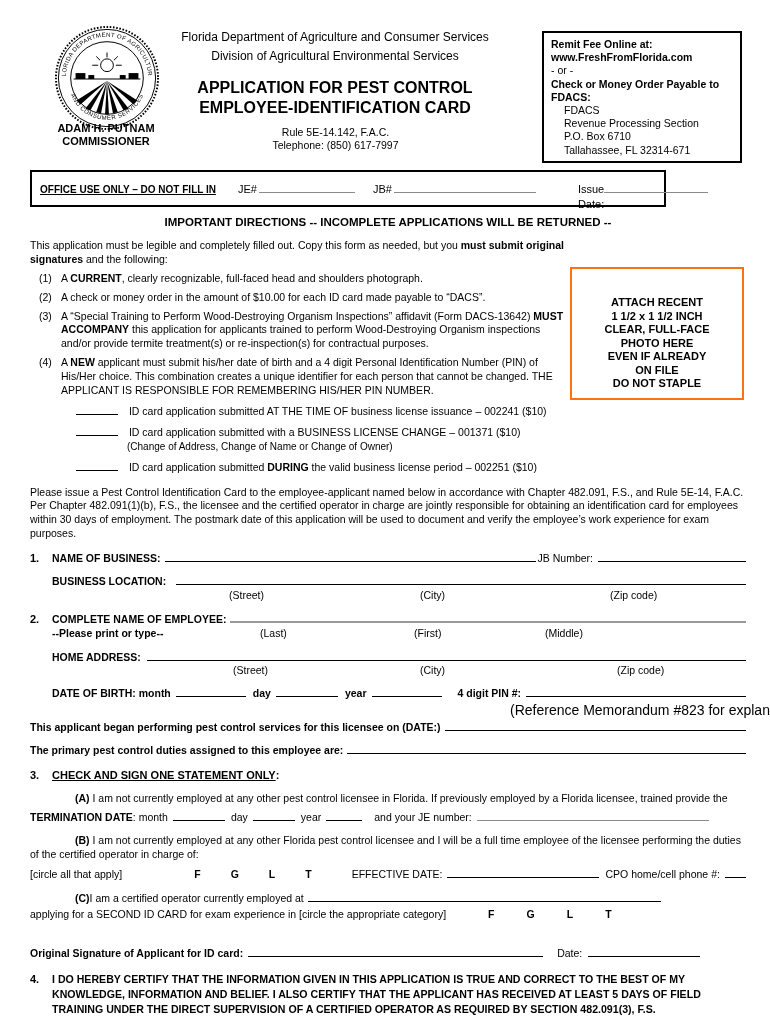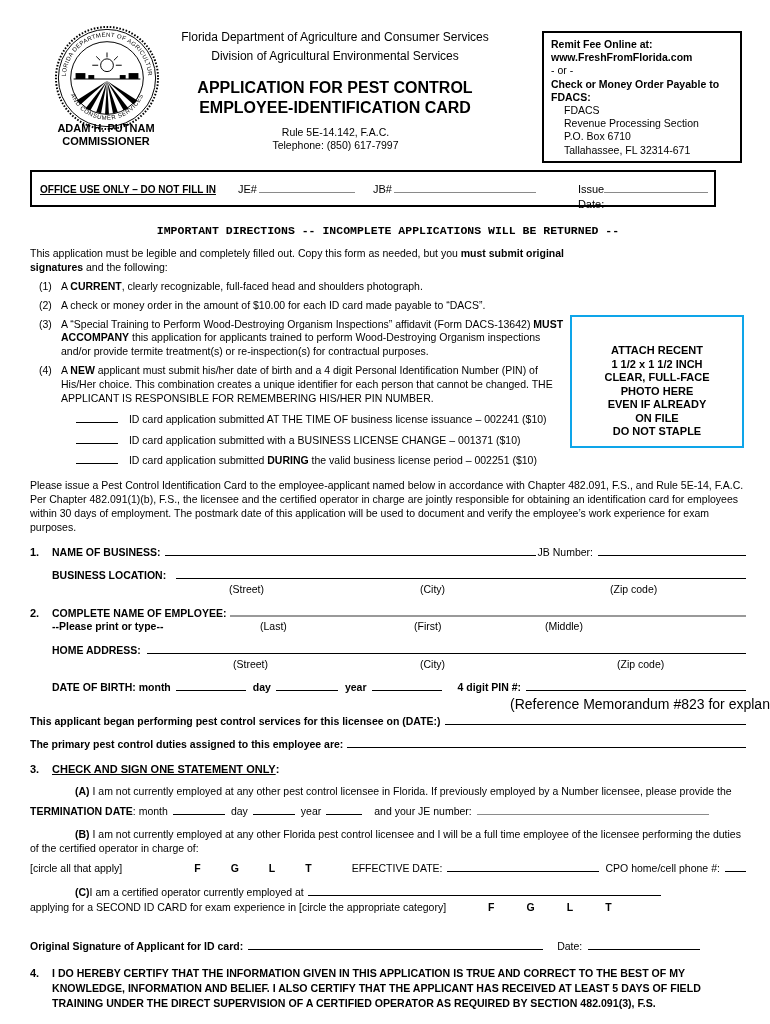--- a/index.html
+++ b/index.html
@@ -13,33 +13,33 @@
   .seal { position:absolute; left:53px; top:24px; width:108px; height:108px; }
   .hdr-text { position:absolute; left:125px; top:28px; width:420px; text-align:center; }
   .dept { font-size:12px; line-height:19px; }
   .form-title { margin-top:12px; font-size:16px; font-weight:bold; line-height:20px; }
   .commish { position:absolute; left:36px; top:122px; width:140px; text-align:center; font-weight:bold; font-size:11px; line-height:13px; }
   .rulephone { position:absolute; left:228px; top:126px; width:215px; text-align:center; font-size:10.5px; line-height:13px; }
   .remit { position:absolute; left:542px; top:31px; width:200px; border:2px solid #000; padding:5px 7px 4px 7px; font-size:10.5px; line-height:13.2px; }
   .remit .or { text-align:left; }
   .remit .addr { padding-left:13px; }
   
-  .office { position:absolute; left:30px; top:170px; width:686px; height:37px; border:2px solid #000; display:flex; align-items:baseline; padding:10px 10px 0 8px; font-size:11px; }
+  .office { position:absolute; left:30px; top:170px; width:636px; height:37px; border:2px solid #000; display:flex; align-items:baseline; padding:10px 10px 0 8px; font-size:11px; }
   .office-label { font-size:10px; font-weight:bold; text-decoration:underline; white-space:nowrap; }
   
   .content { position:absolute; left:30px; top:211px; width:716px; }
-  .dir-title { text-align:center; font-weight:bold; font-size:11.5px; margin-top:12px;font-family:Liberation Mono, monospace; }
+  .dir-title { text-align:center; font-weight:bold; font-size:11.5px; margin-top:4px; }
   .para { margin-top:9px; width:541px; }
   .item { display:flex; margin-top:5px; width:540px; }
   .inum { width:31px; flex:none; padding-left:9px; font-weight:normal; }
   .itext { flex:1; }
   .chk { margin-top:7px; padding-left:46px; }
   .chk-note { padding-left:97px; font-size:10px; margin-top:1px; }
   .issue { margin-top:11px; width:716px; }
-  .photo-box { position:absolute; left:540px; top:56px; width:174px; height:133px; border:2px solid #0ea5e9; text-align:center; font-weight:bold; font-size:11px; line-height:13.5px; padding-top:27px;margin-top:48px; }
+  .photo-box { position:absolute; left:540px; top:56px; width:174px; height:133px; border:2px solid #f97316; text-align:center; font-weight:bold; font-size:11px; line-height:13.5px; padding-top:27px; }
   .frow { display:flex; align-items:baseline; }
   .num { width:22px; flex:none; font-weight:bold; font-size:11px; }
   .lab { font-weight:bold; white-space:nowrap; }
   .ln { display:inline-block; border-bottom:1px solid #000; height:10px; flex:none; }
   .fill { flex:1 1 auto; }
   .gy { border-bottom:2px solid #999; }
   .gy1 { border-bottom:1.5px solid #8a8a8a; }
   .hrow { position:relative; height:13px; }
   .hrow span { position:absolute; top:0; white-space:nowrap; }
   .stmt { margin-top:9px; text-indent:45px; }
@@ -159,20 +159,21 @@
     </div>
 
     <div class="chk">
       <span class="ln" style="width:42px"></span>
       <span style="margin-left:8px">ID card application submitted AT THE TIME OF business license issuance – 002241 ($10)</span>
     </div>
     <div class="chk">
       <span class="ln" style="width:42px"></span>
       <span style="margin-left:8px">ID card application submitted with a BUSINESS LICENSE CHANGE – 001371 ($10)</span>
     </div>
+    <div class="chk-note">(Change of Address, Change of Name or Change of Owner)</div>
     <div class="chk">
       <span class="ln" style="width:42px"></span>
       <span style="margin-left:8px"><span>ID card application submitted </span><b>DURING</b><span> the valid business license period – 002251 ($10)</span></span>
     </div>
 
     <div class="photo-box">
       <div>ATTACH RECENT</div>
       <div>1 1/2  x 1 1/2  INCH</div>
       <div>CLEAR, FULL-FACE</div>
       <div>PHOTO HERE</div>
@@ -245,21 +246,21 @@
       <span class="lab">The primary pest control duties assigned to this employee are:</span>
       <span class="ln fill" style="margin-left:4px"></span>
     </div>
 
     <div class="frow" style="margin-top:10px">
       <span class="num">3.</span>
       <span class="lab" style="text-decoration:underline; font-size:11px">CHECK AND SIGN ONE STATEMENT ONLY</span>
         <span class="lab" style="font-size:11px">:</span>
     </div>
 
-    <div class="stmt"><b>(A)</b><span>  I am not currently employed at any other pest control licensee in Florida.  If previously employed by a Number licensee, please provide the</span></div>
+    <div class="stmt"><b>(A)</b><span>  I am not currently employed at any other pest control licensee in Florida.  If previously employed by a Florida licensee, trained provide the</span></div>
     <div class="frow" style="margin-top:6px">
       <span class="lab">TERMINATION DATE</span>
       <span>:  month</span>
       <span class="ln" style="width:52px; margin-left:5px"></span>
       <span style="margin-left:6px">day</span>
       <span class="ln" style="width:42px; margin-left:5px"></span>
       <span style="margin-left:6px">year</span>
       <span class="ln" style="width:36px; margin-left:5px"></span>
       <span style="margin-left:12px">and your JE number:</span>
       <span class="ln gy1" style="width:232px; margin-left:5px"></span>

